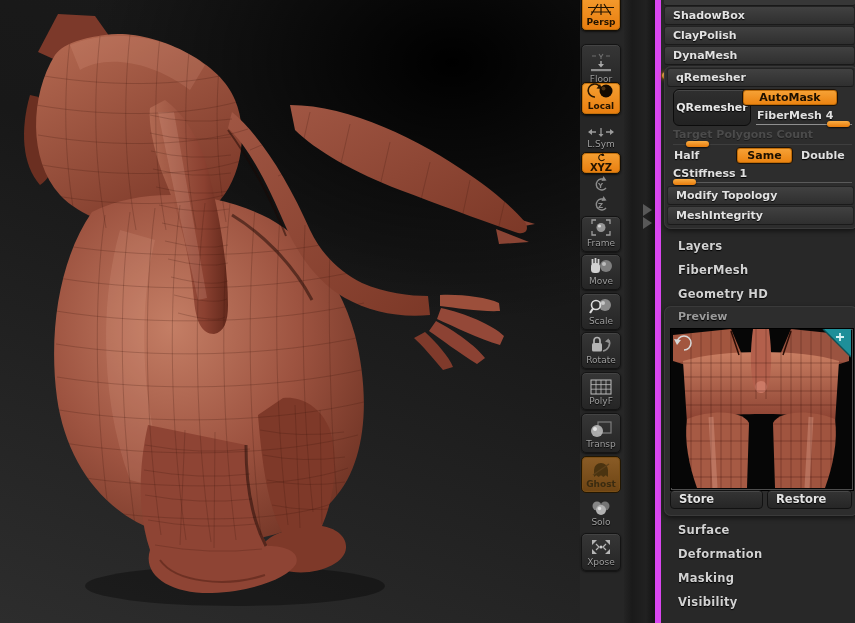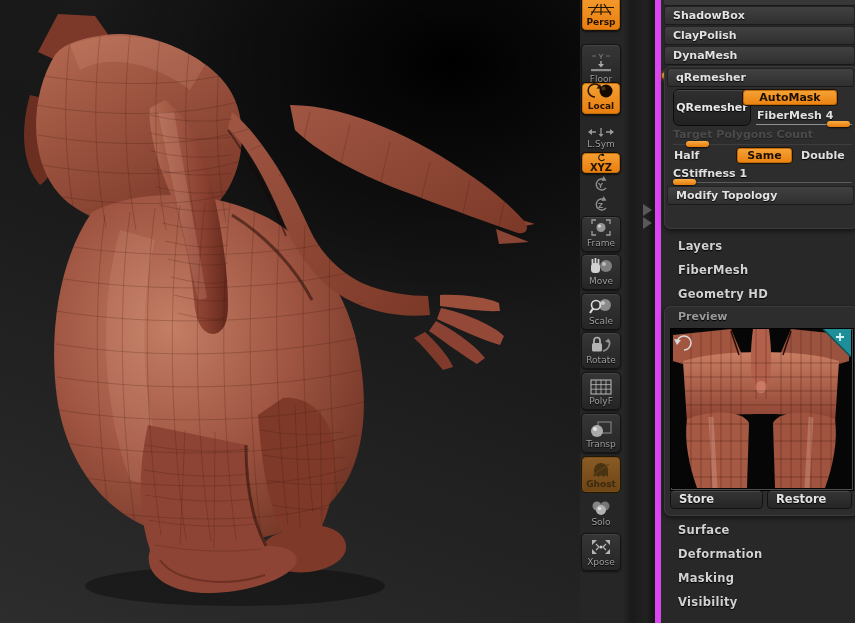--- a/index.html
+++ b/index.html
@@ -354,20 +354,21 @@
       <div class="btn-orange" style="left:72px;top:81px;width:57px;height:17px;">Same</div>
       <div class="txt" style="left:137px;top:83px;">Double</div>
 
       <div class="txt" style="left:9px;top:101px;">
         <span>CStiffness</span>&nbsp;<span>1</span>
       </div>
       <div class="track" style="left:9px;top:116px;width:179px;background:#5a5a5a;"></div>
       <div class="knob" style="left:9px;top:113px;"></div>
 
       <div class="hdr" style="top:120px;">Modify Topology</div>
+      <div class="hdr" style="top:140px;">MeshIntegrity</div>
     </div>
 
     <div class="sec-label" style="top:239px;">Layers</div>
     <div class="sec-label" style="top:263px;">FiberMesh</div>
     <div class="sec-label" style="top:287px;">Geometry HD</div>
 
     <div class="pvbox">
       <div class="pvtitle">Preview</div>
       <div class="pvimg">
         <svg width="180" height="159" viewBox="0 0 180 159">

